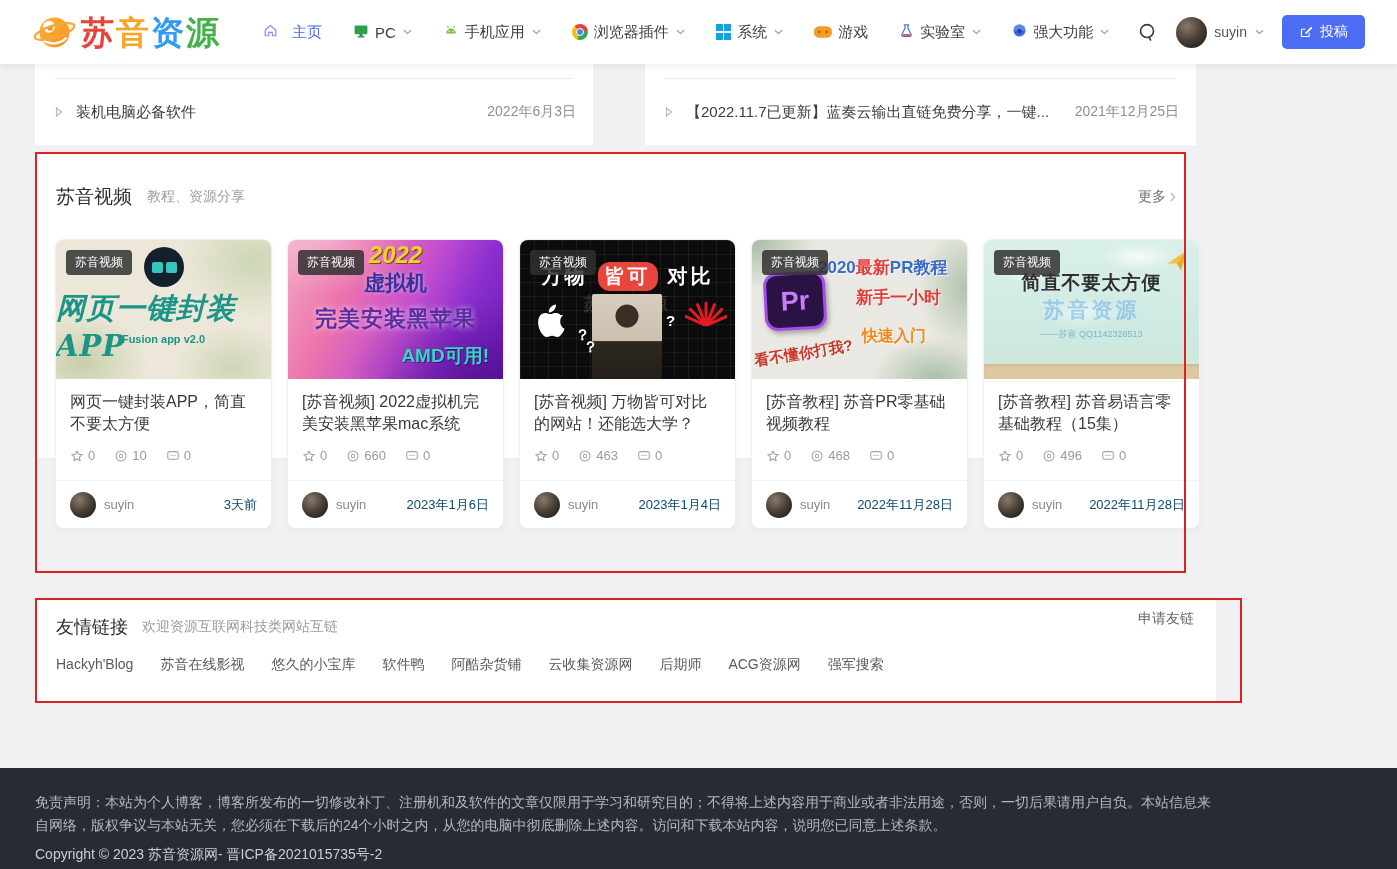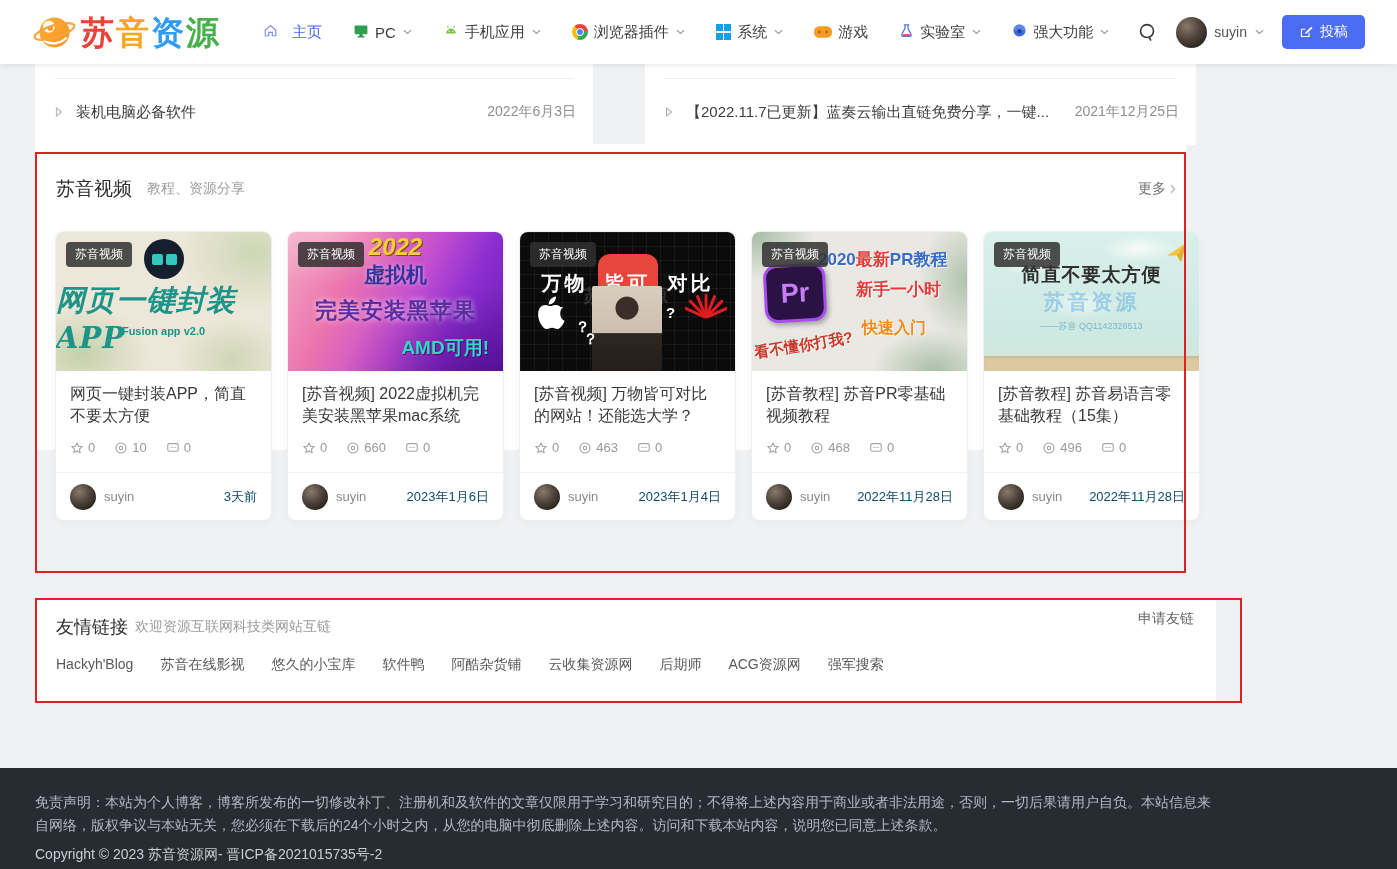--- a/index.html
+++ b/index.html
@@ -33,21 +33,21 @@
   
   .post-card { position:absolute; top:64px; background:#fff; }
   .post-card.left  { left:35px;  width:558px; height:81px; }
   .post-card.right { left:645px; width:551px; height:81px;padding-left:36px; }
   .post-divider { position:absolute; top:14px; left:20px; right:20px; border-top:1px solid #ececec; }
   .post-row { position:absolute; top:15px; bottom:0; left:20px; right:17px; display:flex; align-items:center; gap:13px; }
   .post-title { flex:1; font-size:15px; color:#3d3d3d; white-space:nowrap; overflow:hidden; text-overflow:ellipsis; }
   .post-date { font-size:14px; color:#8f8f8f; white-space:nowrap; }
 
   
-  .video-panel { position:absolute; left:35px; top:144px; width:1151px; height:306px; background:#fff; }
+  .video-panel { position:absolute; left:35px; top:152px; width:1151px; height:306px; background:#fff; }
   .vhead { position:absolute; left:21px; right:10px; top:32px; display:flex; align-items:center; }
   .vtitle-main { font-size:19px; font-weight:500; color:#2f2f2f; }
   .vsub { margin-left:15px; font-size:14px; color:#9b9b9b; }
   .vmore { margin-left:auto; display:flex; align-items:center; gap:4px; font-size:14px; color:#707070; }
   .vcards { position:absolute; left:21px; top:88px; display:flex; gap:17px; }
   .vcard { width:215px; height:288px; background:#fff; border-radius:8px; overflow:hidden;
      box-shadow:0 0 0 1px #efefef, 0 2px 8px rgba(0,0,0,.05); position:relative; flex:0 0 auto; }
   .vthumb { height:139px; position:relative; overflow:hidden; }
   .vbadge { position:absolute; top:10px; left:10px; background:rgba(48,48,48,.85); color:#fff;
      font-size:12px; padding:4px 9px; border-radius:4px; z-index:5; }
@@ -90,21 +90,21 @@
   .t2-l3 { position:absolute; top:103px; right:14px; color:#2fd9c2; font-size:19px; font-weight:bold;
      text-shadow:1px 1px 0 rgba(40,0,80,.6); }
 
   
   .t3 { background-color:#0b0b0b;
      background-image:linear-gradient(rgba(255,255,255,.06) 1px, transparent 1px),
                       linear-gradient(90deg, rgba(255,255,255,.06) 1px, transparent 1px);
      background-size:14px 14px; }
   .t3-row { position:absolute; top:22px; width:100%; display:flex; justify-content:center; align-items:center; gap:10px;
      color:#fff; font-size:20px; font-weight:bold; letter-spacing:3px; }
-  .t3-red { background:#e8453c; border-radius:12px; padding:16px 7px; letter-spacing:3px; }
+  .t3-red { background:#e8453c; border-radius:12px; padding:1px 7px; letter-spacing:3px; }
   .t3-photo { position:absolute; left:72px; top:54px; width:70px; height:85px; border-radius:2px;
      background:radial-gradient(circle at 50% 26%, #3a2f26 11px, transparent 12px),
                 linear-gradient(#d8cdbf 0%, #cdbfae 55%, #2e2721 56%, #241f1b 100%); }
   .t3-q { position:absolute; color:#fff; font-weight:bold; font-size:15px; }
   .t3-q.q1 { left:55px; top:86px; } .t3-q.q2 { left:63px; top:98px; } .t3-q.q3 { left:146px; top:72px; }
   .t3-apple { position:absolute; left:14px; top:62px; }
   .t3-huawei { position:absolute; right:8px; top:58px; }
   .t3-wm { position:absolute; top:52px; width:100%; text-align:center; color:rgba(255,255,255,.14);
      font-size:18px; font-weight:bold; letter-spacing:4px; }
 
@@ -140,21 +140,21 @@
      font-size:21px; font-weight:bold; letter-spacing:3px; }
   .t5-by { position:absolute; top:88px; width:100%; text-align:center; color:#7fb6c9; font-size:9px; }
   .t5-ground { position:absolute; bottom:0; left:0; right:0; height:15px; background:#dcc9a2;
      box-shadow:inset 0 2px 2px rgba(0,0,0,.08); }
   .t5-plane { position:absolute; top:8px; right:8px; transform:rotate(-14deg); }
 
   
   .friend-panel { position:absolute; left:35px; top:598px; width:1181px; height:105px; background:#fff;padding-left:9px; }
   .fhead { position:absolute; left:21px; top:17px; display:flex; align-items:center; }
   .ftitle { font-size:18px; font-weight:500; color:#2f2f2f; }
-  .fsub { margin-left:7px; font-size:14px; color:#9b9b9b; }
+  .fsub { margin-left:14px; font-size:14px; color:#9b9b9b; }
   .fapply { position:absolute; right:22px; top:12px; font-size:14px; color:#666; }
   .flinks { position:absolute; left:21px; top:58px; display:flex; gap:27px; font-size:14px; color:#5a5a5a; }
 
   
   .annot { position:absolute; border:2px solid #dd2222; pointer-events:none; z-index:40; }
   .annot.a1 { left:35px; top:152px; width:1151px; height:421px; }
   .annot.a2 { left:35px; top:598px; width:1207px; height:105px; }
 
   
   .footer { position:absolute; left:0; top:768px; width:1397px; height:101px; background:#272c33; padding:23px 35px; }

